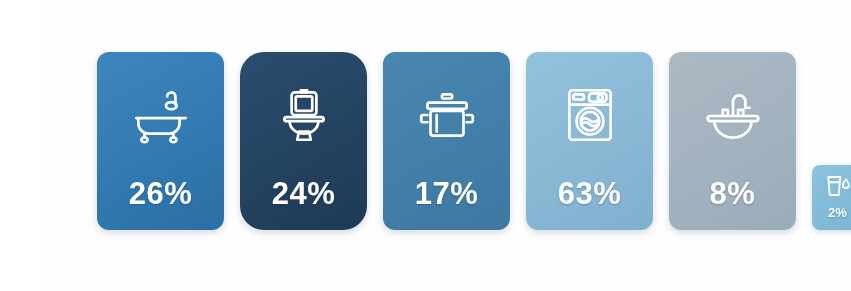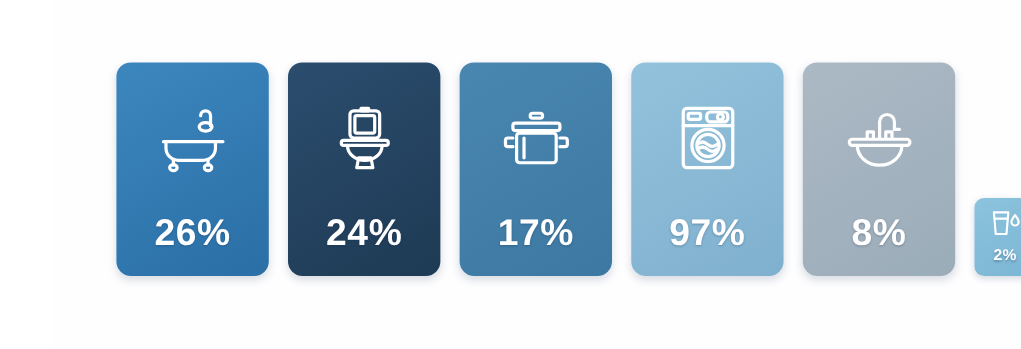--- a/index.html
+++ b/index.html
@@ -114,21 +114,21 @@
           <path d="M10 35 v5 a10 10 0 0 0 10 10 h20 a10 10 0 0 0 10-10 v-5"></path>
           <path d="M16 50 v4"></path>
           <path d="M44 50 v4"></path>
           <ellipse cx="16" cy="56" rx="3" ry="2.4"></ellipse>
           <ellipse cx="44" cy="56" rx="3" ry="2.4"></ellipse>
         </svg>
       </span>
       <span class="card-value">26%</span>
     </div>
 
-    <div class="card big" style="background: linear-gradient(150deg, rgb(43, 77, 110) 0%, rgb(30, 58, 84) 100%);">
+    <div class="card big" style="background: linear-gradient(150deg, rgb(43, 77, 110) 0%, rgb(30, 58, 84) 100%); border-radius: 24px;">
       <span class="card-icon">
         <svg viewBox="0 0 64 64" fill="none" stroke="#ffffff" stroke-width="2.6" stroke-linecap="round" stroke-linejoin="round">
           <path d="M29 8 h6 v2 h-6 z"></path>
           <rect x="20" y="10" width="24" height="22" rx="3"></rect>
           <rect x="24" y="14" width="16" height="14" rx="1.5"></rect>
           <path d="M15 34 h34 a2 2 0 0 1 0 4 H15 a2 2 0 0 1 0-4 z"></path>
           <path d="M18 38 a14 12 0 0 0 28 0"></path>
           <path d="M27 48 h10 l1.5 8 h-13 z"></path>
         </svg>
       </span>
@@ -156,21 +156,21 @@
           <path d="M12 22 H52"></path>
           <rect x="16" y="12" width="10" height="5" rx="1.5"></rect>
           <rect x="31" y="11" width="17" height="8" rx="3"></rect>
           <circle cx="42" cy="15" r="2.4"></circle>
           <circle cx="32" cy="38" r="13"></circle>
           <circle cx="32" cy="38" r="9"></circle>
           <path d="M23.5 37 q4 -3.5 8 0 t8 0"></path>
           <path d="M23.5 41 q4 -3.5 8 0 t8 0"></path>
         </svg>
       </span>
-      <span class="card-value">97%</span>
+      <span class="card-value">63%</span>
     </div>
 
     <div class="card big" style="background: linear-gradient(150deg, rgb(171, 185, 196) 0%, rgb(155, 172, 185) 100%);">
       <span class="card-icon">
         <svg viewBox="0 0 64 64" fill="none" stroke="#ffffff" stroke-width="2.6" stroke-linecap="round" stroke-linejoin="round">
           <path d="M32 32 V19 a6 6 0 0 1 12 0 v6"></path>
           <path d="M44 25 h4"></path>
           <path d="M22 32 v-5 h5 v5"></path>
           <path d="M37 32 v-5 h5 v5"></path>
           <path d="M10 33 h44 a2.5 2.5 0 0 1 0 5 H10 a2.5 2.5 0 0 1 0-5 z"></path>

